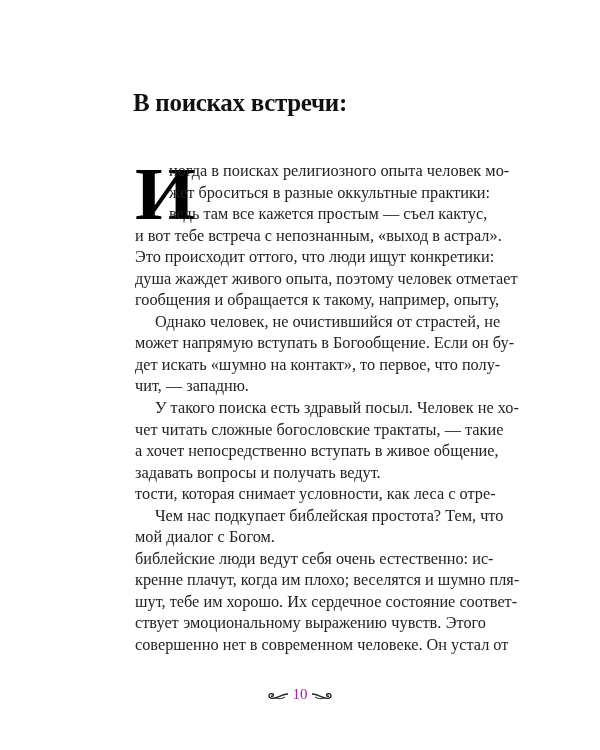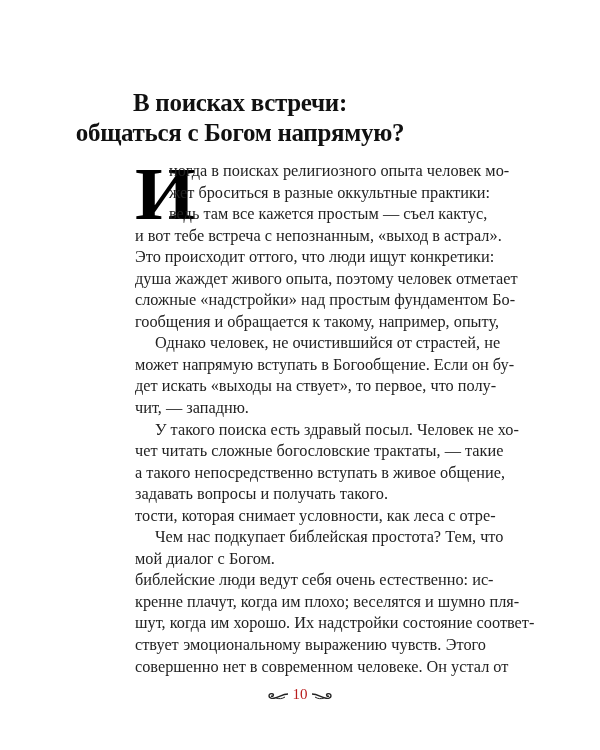--- a/index.html
+++ b/index.html
@@ -34,57 +34,55 @@
   .dropcap {
     position: absolute; left: 135px; top: 163px;
     font-family: "Liberation Serif", serif; font-weight: bold;
     font-size: 74px; line-height: 62px; color: #000;
     transform: scaleX(1.05);
     transform-origin: left top;
   }
   .folio {
     position: absolute; left: 0; width: 600px; top: 686px;
     text-align: center; font-family: "Liberation Serif", serif;
-    font-size: 15px; color: #b91c1c;
+    font-size: 15px; color: #a21caf;
   }
   .orn { display: inline-block; vertical-align: middle; }
 </style>
 </head>
 <body>
 
 <div class="title">
   <div>В поисках встречи:</div>
-  <div>общаться с Богом напрямую?</div>
 </div>
 
 <div class="dropcap">И</div>
 
 <div class="text" id="body-text">
     <span class="line dc">ногда в поисках религиозного опыта человек мо-</span>
     <span class="line dc">жет броситься в разные оккультные практики:</span>
     <span class="line dc">ведь там все кажется простым — съел кактус,</span>
     <span class="line ">и вот тебе встреча с непознанным, «выход в астрал».</span>
     <span class="line ">Это происходит оттого, что люди ищут конкретики:</span>
     <span class="line ">душа жаждет живого опыта, поэтому человек отметает</span>
-    <span class="line ">сложные «надстройки» над простым фундаментом Бо-</span>
     <span class="line ">гообщения и обращается к такому, например, опыту,</span>
     <span class="line indent">Однако человек, не очистившийся от страстей, не</span>
     <span class="line ">может напрямую вступать в Богообщение. Если он бу-</span>
-    <span class="line ">дет искать «выходы на ствует», то первое, что полу-</span>
+    <span class="line ">дет искать «шумно на контакт», то первое, что полу-</span>
     <span class="line last">чит, — западню.</span>
     <span class="line indent">У такого поиска есть здравый посыл. Человек не хо-</span>
     <span class="line ">чет читать сложные богословские трактаты, — такие</span>
-    <span class="line ">а такого непосредственно вступать в живое общение,</span>
-    <span class="line last">задавать вопросы и получать такого.</span>
+    <span class="line ">а хочет непосредственно вступать в живое общение,</span>
+    <span class="line last">задавать вопросы и получать ведут.</span>
     <span class="line ">тости, которая снимает условности, как леса с отре-</span>
     <span class="line indent">Чем нас подкупает библейская простота? Тем, что</span>
     <span class="line last">мой диалог с Богом.</span>
     <span class="line ">библейские люди ведут себя очень естественно: ис-</span>
     <span class="line ">кренне плачут, когда им плохо; веселятся и шумно пля-</span>
-    <span class="line ">шут, когда им хорошо. Их надстройки состояние соответ-</span>
+    <span class="line ">шут, тебе им хорошо. Их сердечное состояние соответ-</span>
     <span class="line ">ствует эмоциональному выражению чувств. Этого</span>
     <span class="line ">совершенно нет в современном человеке. Он устал от</span>
   </div>
 
 <div class="folio">
   <svg class="orn" width="22" height="10" viewBox="0 0 22 10">
     <path d="M21 3 C16 3 12 6 8 7 C5 8 2 7 2 5 C2 3 4 2 6 3 C7 4 6 6 4 5" fill="none" stroke="#222" stroke-width="1.4"></path>
     <path d="M9 7 C12 8 15 8 18 6" fill="none" stroke="#222" stroke-width="1"></path>
   </svg>
   <span>10</span>

